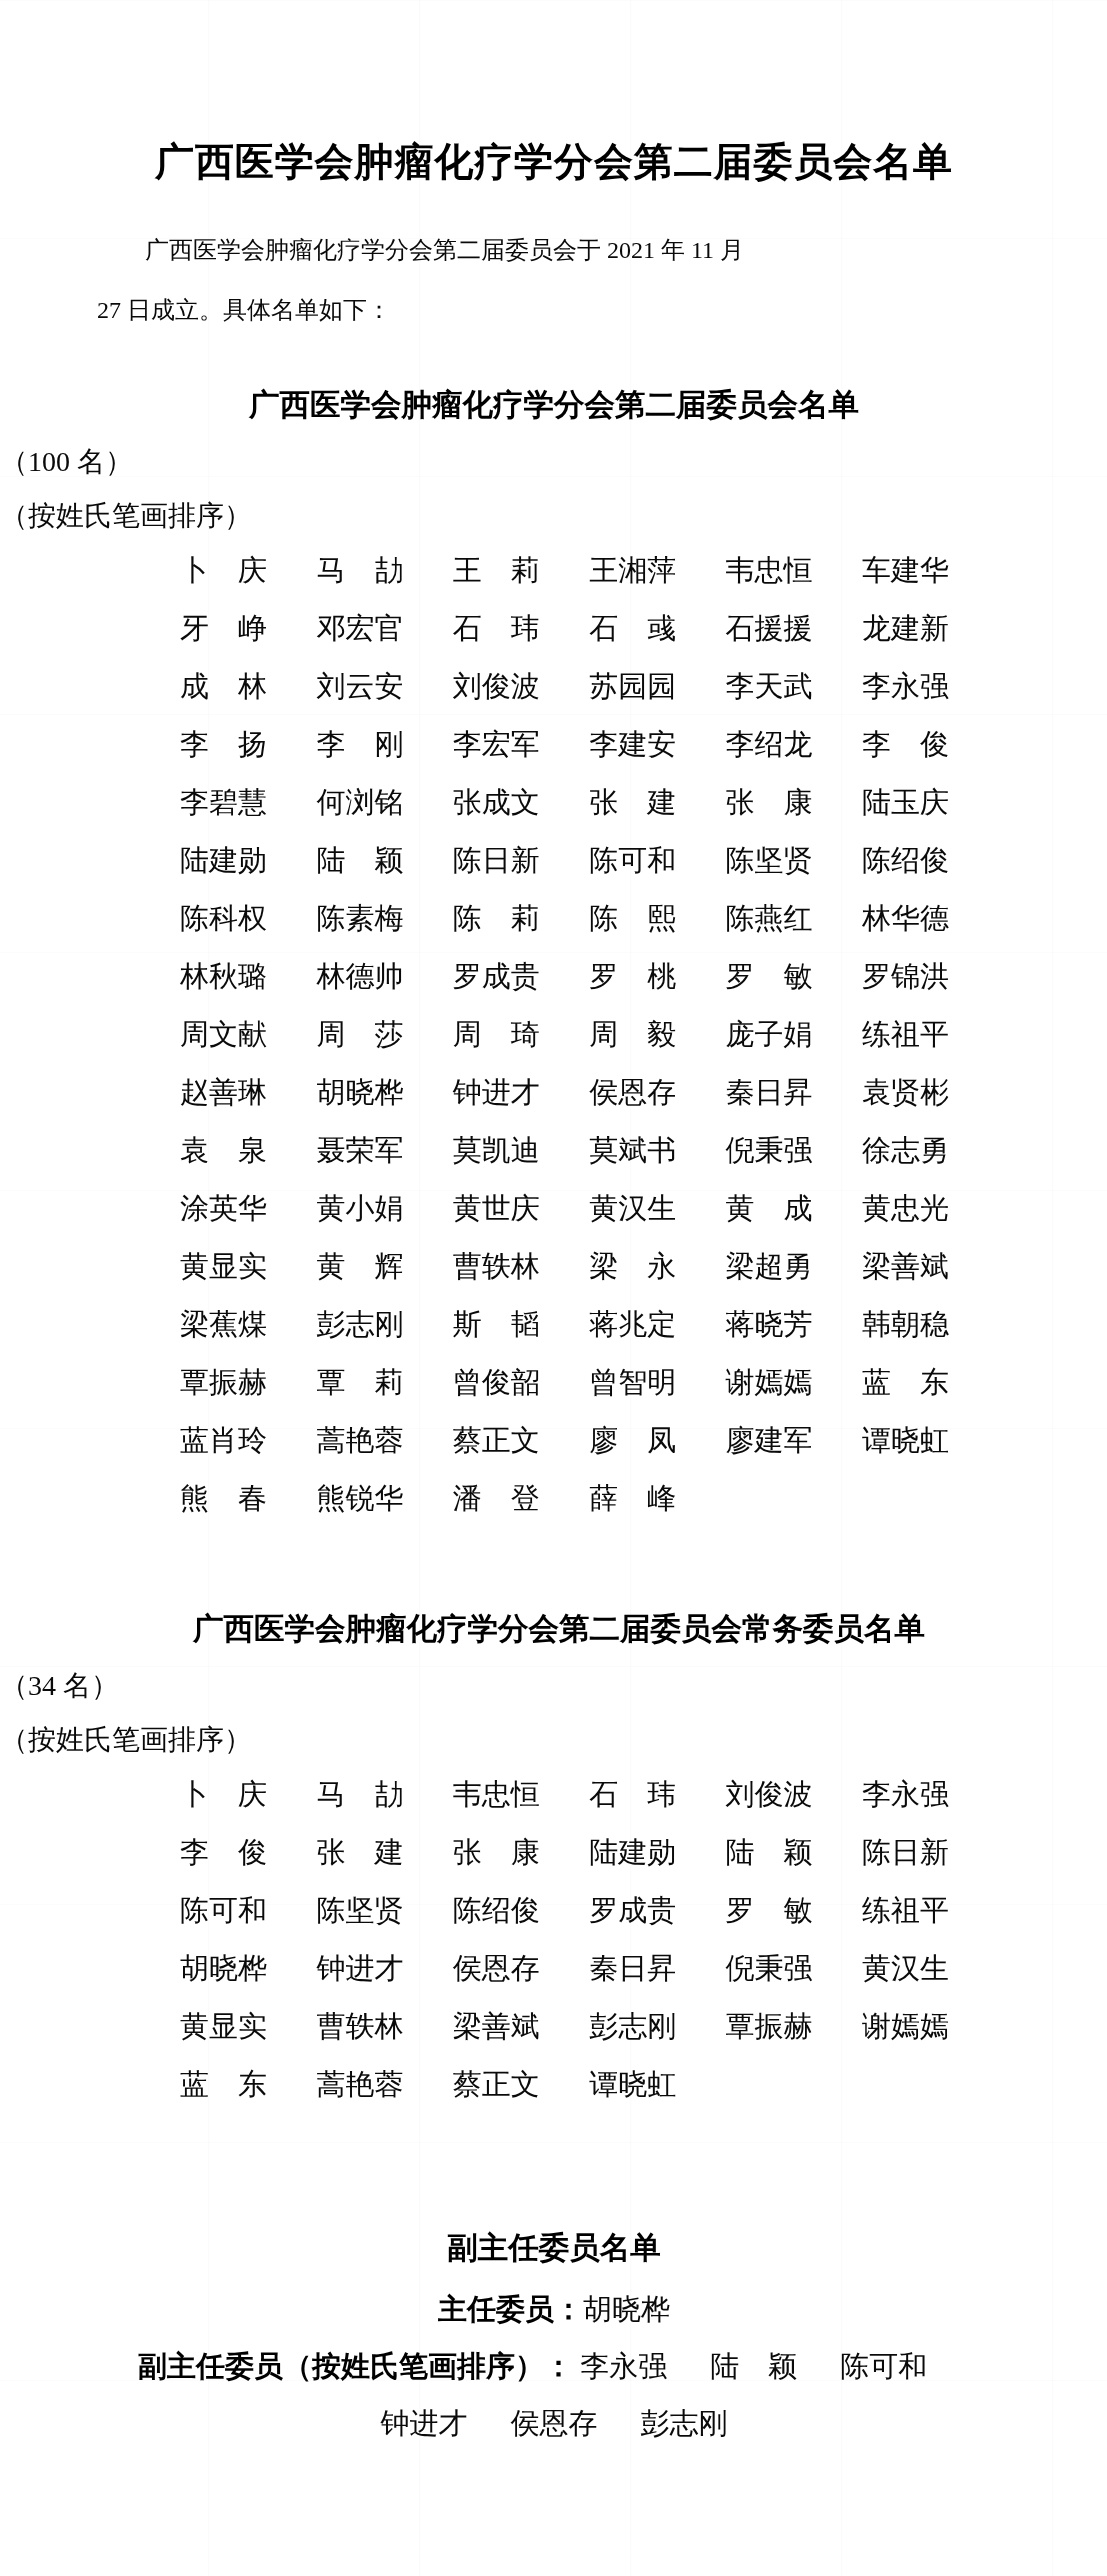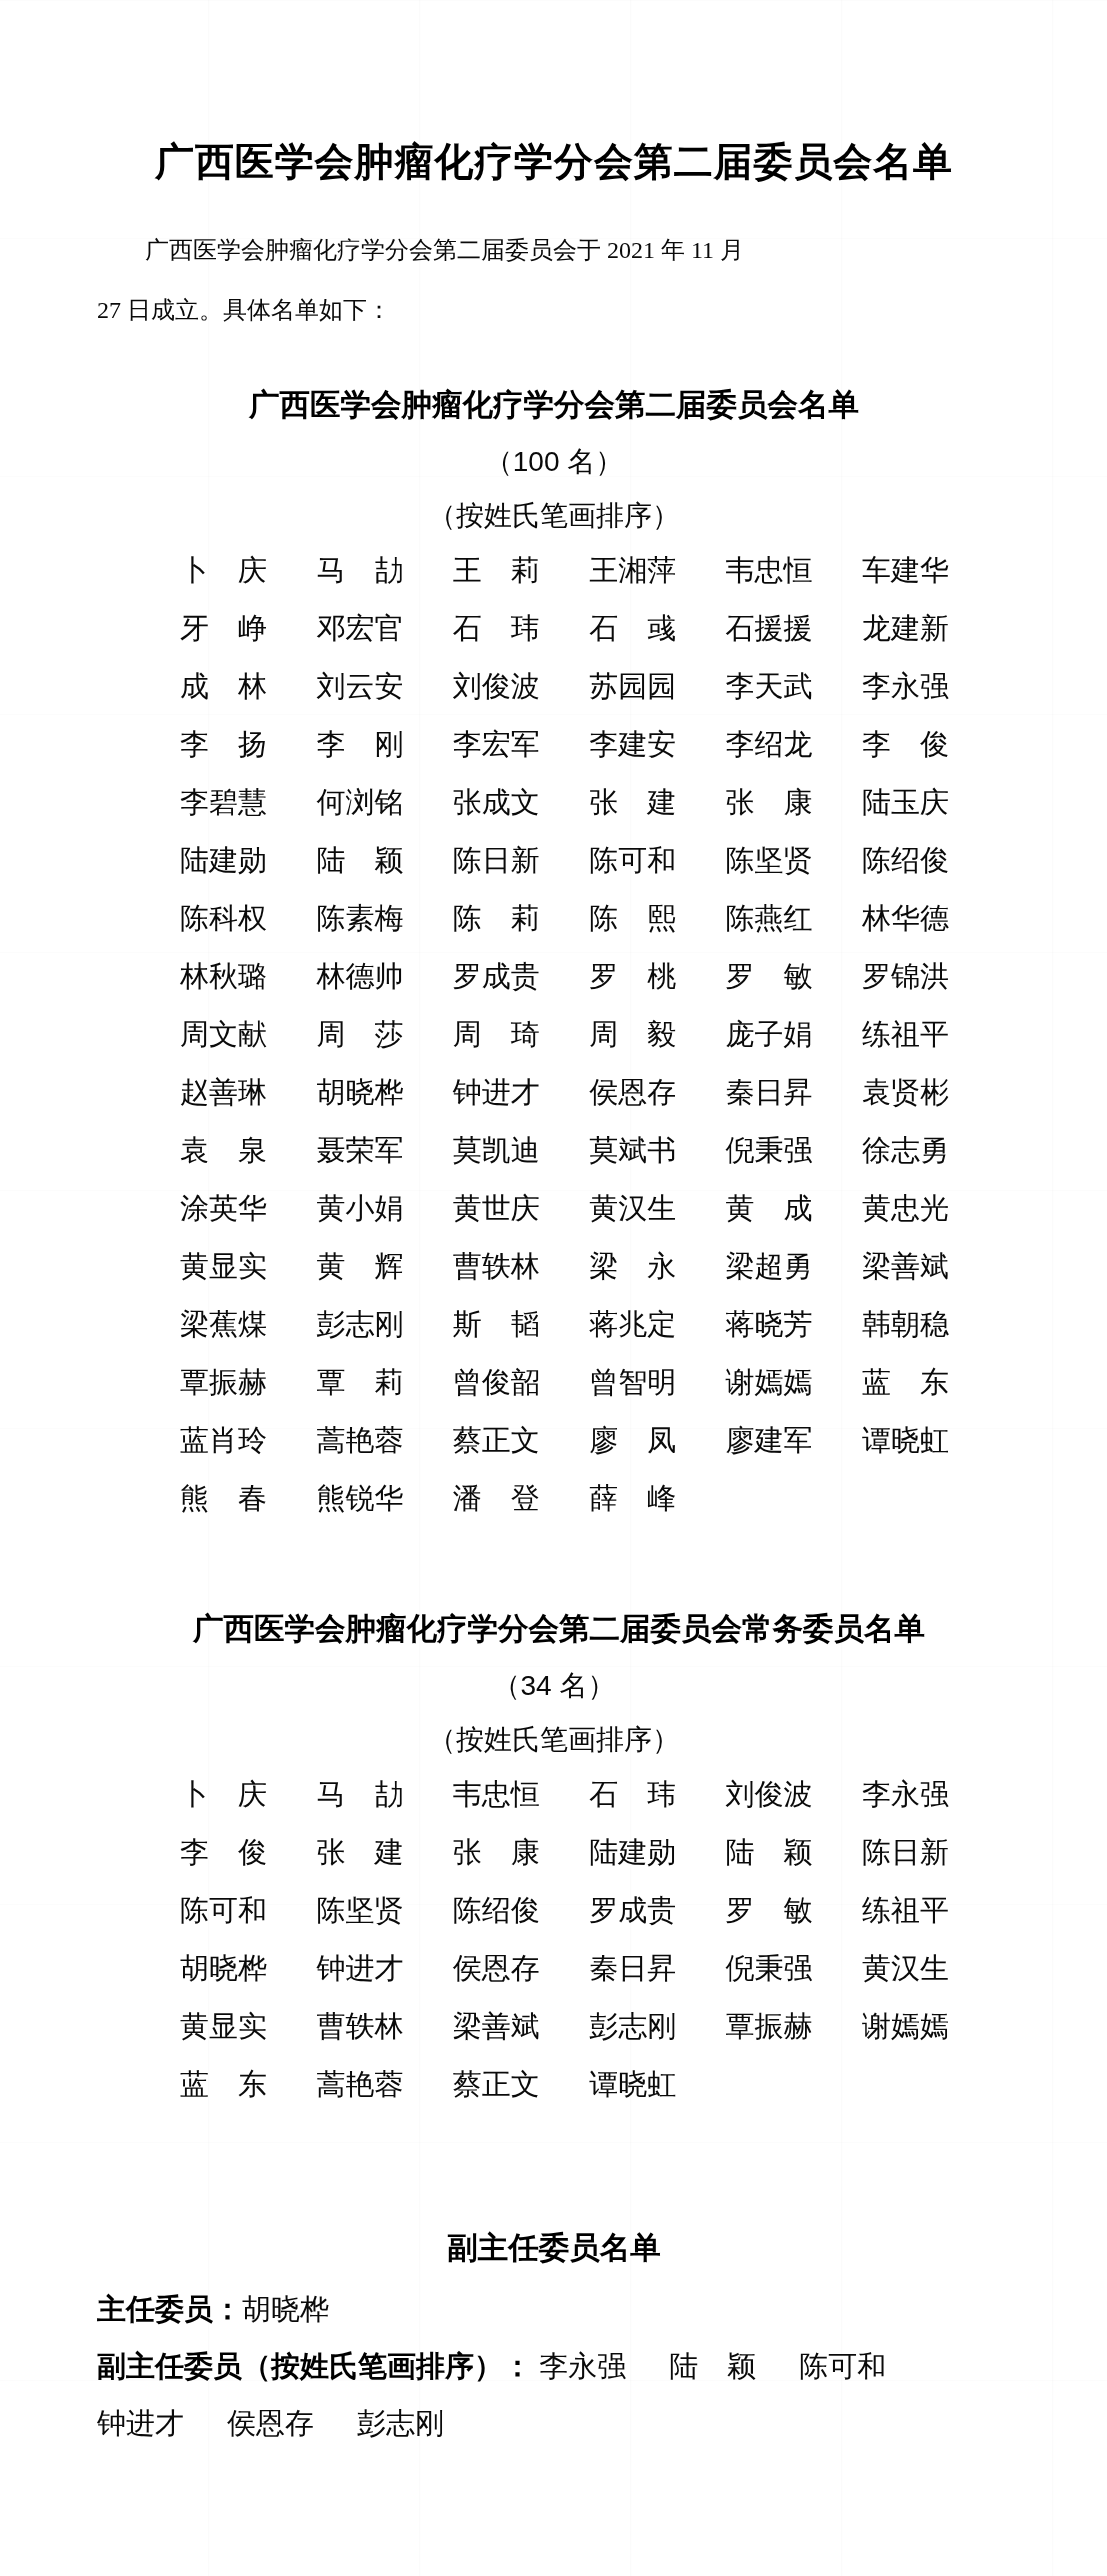--- a/index.html
+++ b/index.html
@@ -42,22 +42,22 @@
     text-align:center;
     font-family:"Liberation Sans","DejaVu Sans",sans-serif;
     font-weight:bold;
     font-size:30.5px;
     line-height:41px;
     color:#000;
   }
   .sec-heading.gap-large{margin-top:90px;margin-left:10px;}
   .sec-heading.two-line{margin-top:61px;line-height:55px;}
   .meta{
-    text-align:center;
-    font-family:Liberation Sans, sans-serif;
+    text-align:left;
+    font-family:Liberation Serif, serif;
     font-size:28px;
     line-height:39px;
   }
   .meta.count{margin-top:16.6px;}
   .meta.sort{margin-top:15px;}
   .name-grid{
     width:776px;
     margin:16.6px 152px 0 180px;
     display:grid;
     grid-template-columns:repeat(6,94px);
@@ -68,20 +68,21 @@
   }
   .name-grid .name{
     display:block;
     white-space:nowrap;
     text-align:left;
   }
   .officers{
     width:914px;
     margin:5.5px 97px 0 97px;
     font-size:29px;
+    text-align:center;
   }
   .officer-line{
     margin:0;
     line-height:57px;
   }
   .officer-label{
     font-family:"Liberation Sans","DejaVu Sans",sans-serif;
     font-weight:bold;
     color:#000;
   }

